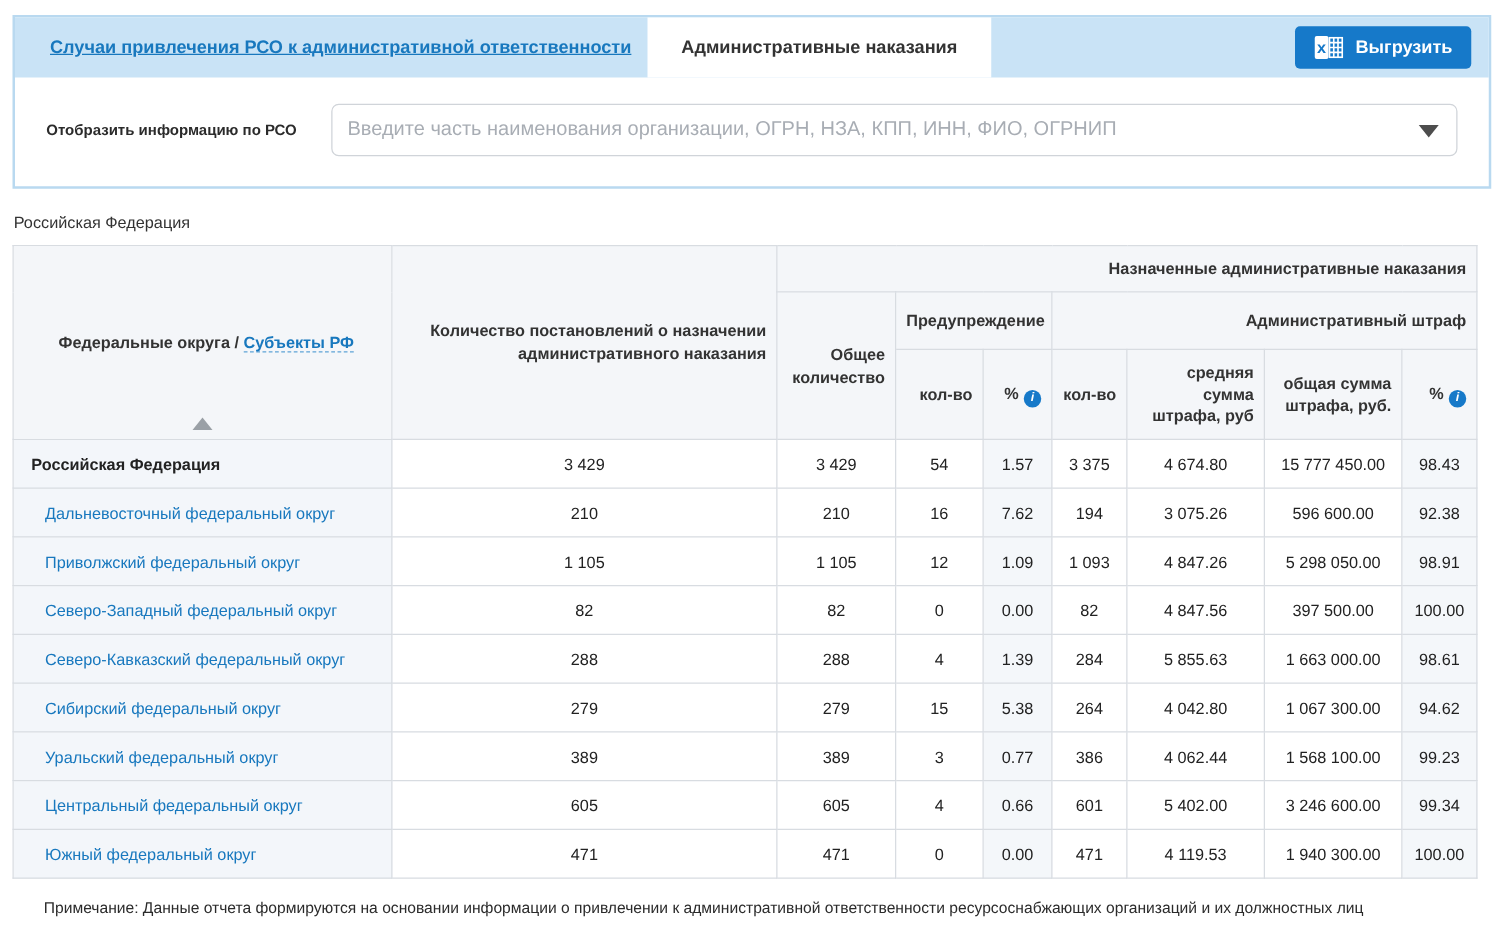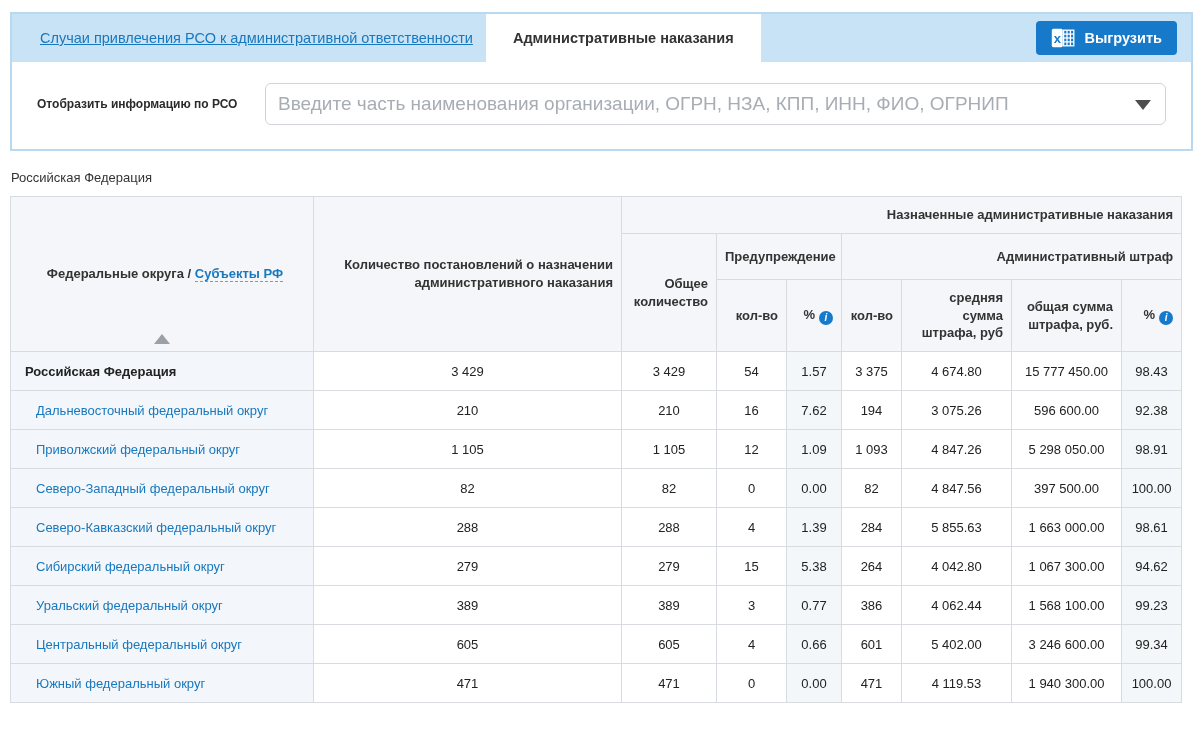--- a/index.html
+++ b/index.html
@@ -6,36 +6,36 @@
   body {
     margin: 0; width: 1204px; background: #fff; color: #333;
     font-family: "Liberation Sans", sans-serif;
   }
   .page { padding: 12px 11px 0 10px; }
 
   
   .panel { border: 2px solid #b9d9f0; background: #fff; }
   .tabstrip { background: #c9e3f6; height: 48px; display: flex; align-items: stretch; }
   .tab-link-wrap { display: flex; align-items: center; margin-left: 28px; }
-  .tab-link { color: #1878be; font-size: 14.5px; font-weight: normal; text-decoration: underline; cursor: pointer; }
+  .tab-link { color: #1878be; font-size: 14.5px; font-weight: bold; text-decoration: underline; cursor: pointer; }
   .tab-active {
     background: #fff; display: flex; align-items: center; padding: 0 27px; margin-left: 13px;
     font-size: 14.5px; font-weight: bold; color: #333; cursor: default;
   }
   .export-btn {
     margin: auto 14px auto auto; background: #1679c9; color: #fff; border: none; border-radius: 4px;
     height: 34px; display: flex; align-items: center; gap: 9px; padding: 0 15px;
     font-family: "Liberation Sans", sans-serif; font-size: 14.5px; font-weight: bold; cursor: pointer;
   }
   .search-row { display: flex; align-items: center; padding: 21px 25px 24px 25px; }
   .search-label { width: 228px; flex: 0 0 228px; font-size: 12px; font-weight: bold; color: #2b2b2b; padding-right: 12px; }
   .search-wrap { flex: 1; position: relative; }
   .search-input {
     width: 100%; height: 42px; border: 1px solid #d0d4d9; border-radius: 6px;
-    padding: 0 40px 0 12px; font-family: "Liberation Sans", sans-serif; font-size: 19px; color: #333;
+    padding: 0 40px 0 12px; font-family: "Liberation Sans", sans-serif; font-size: 16px; color: #333;
   }
   .search-input::placeholder { color: #a8adb4; opacity: 1; }
   .chevron-down {
     position: absolute; right: 15px; top: 50%; transform: translateY(-40%);
     width: 0; height: 0; border-left: 8px solid transparent; border-right: 8px solid transparent;
     border-top: 10px solid #4d4d4d; cursor: pointer;
   }
 
   
   .breadcrumb { margin: 19px 0 11px 1px; font-size: 13px; color: #333; }
@@ -238,14 +238,15 @@
           <td>0</td>
           <td class="shade">0.00</td>
           <td>471</td>
           <td>4 119.53</td>
           <td>1 940 300.00</td>
           <td class="shade">100.00</td>
         </tr>
       </tbody>
   </table>
 
+  <div class="note">Примечание: Данные отчета формируются на основании информации о привлечении к административной ответственности ресурсоснабжающих организаций и их должностных лиц</div>
 
 </div>
 
 </body></html>

